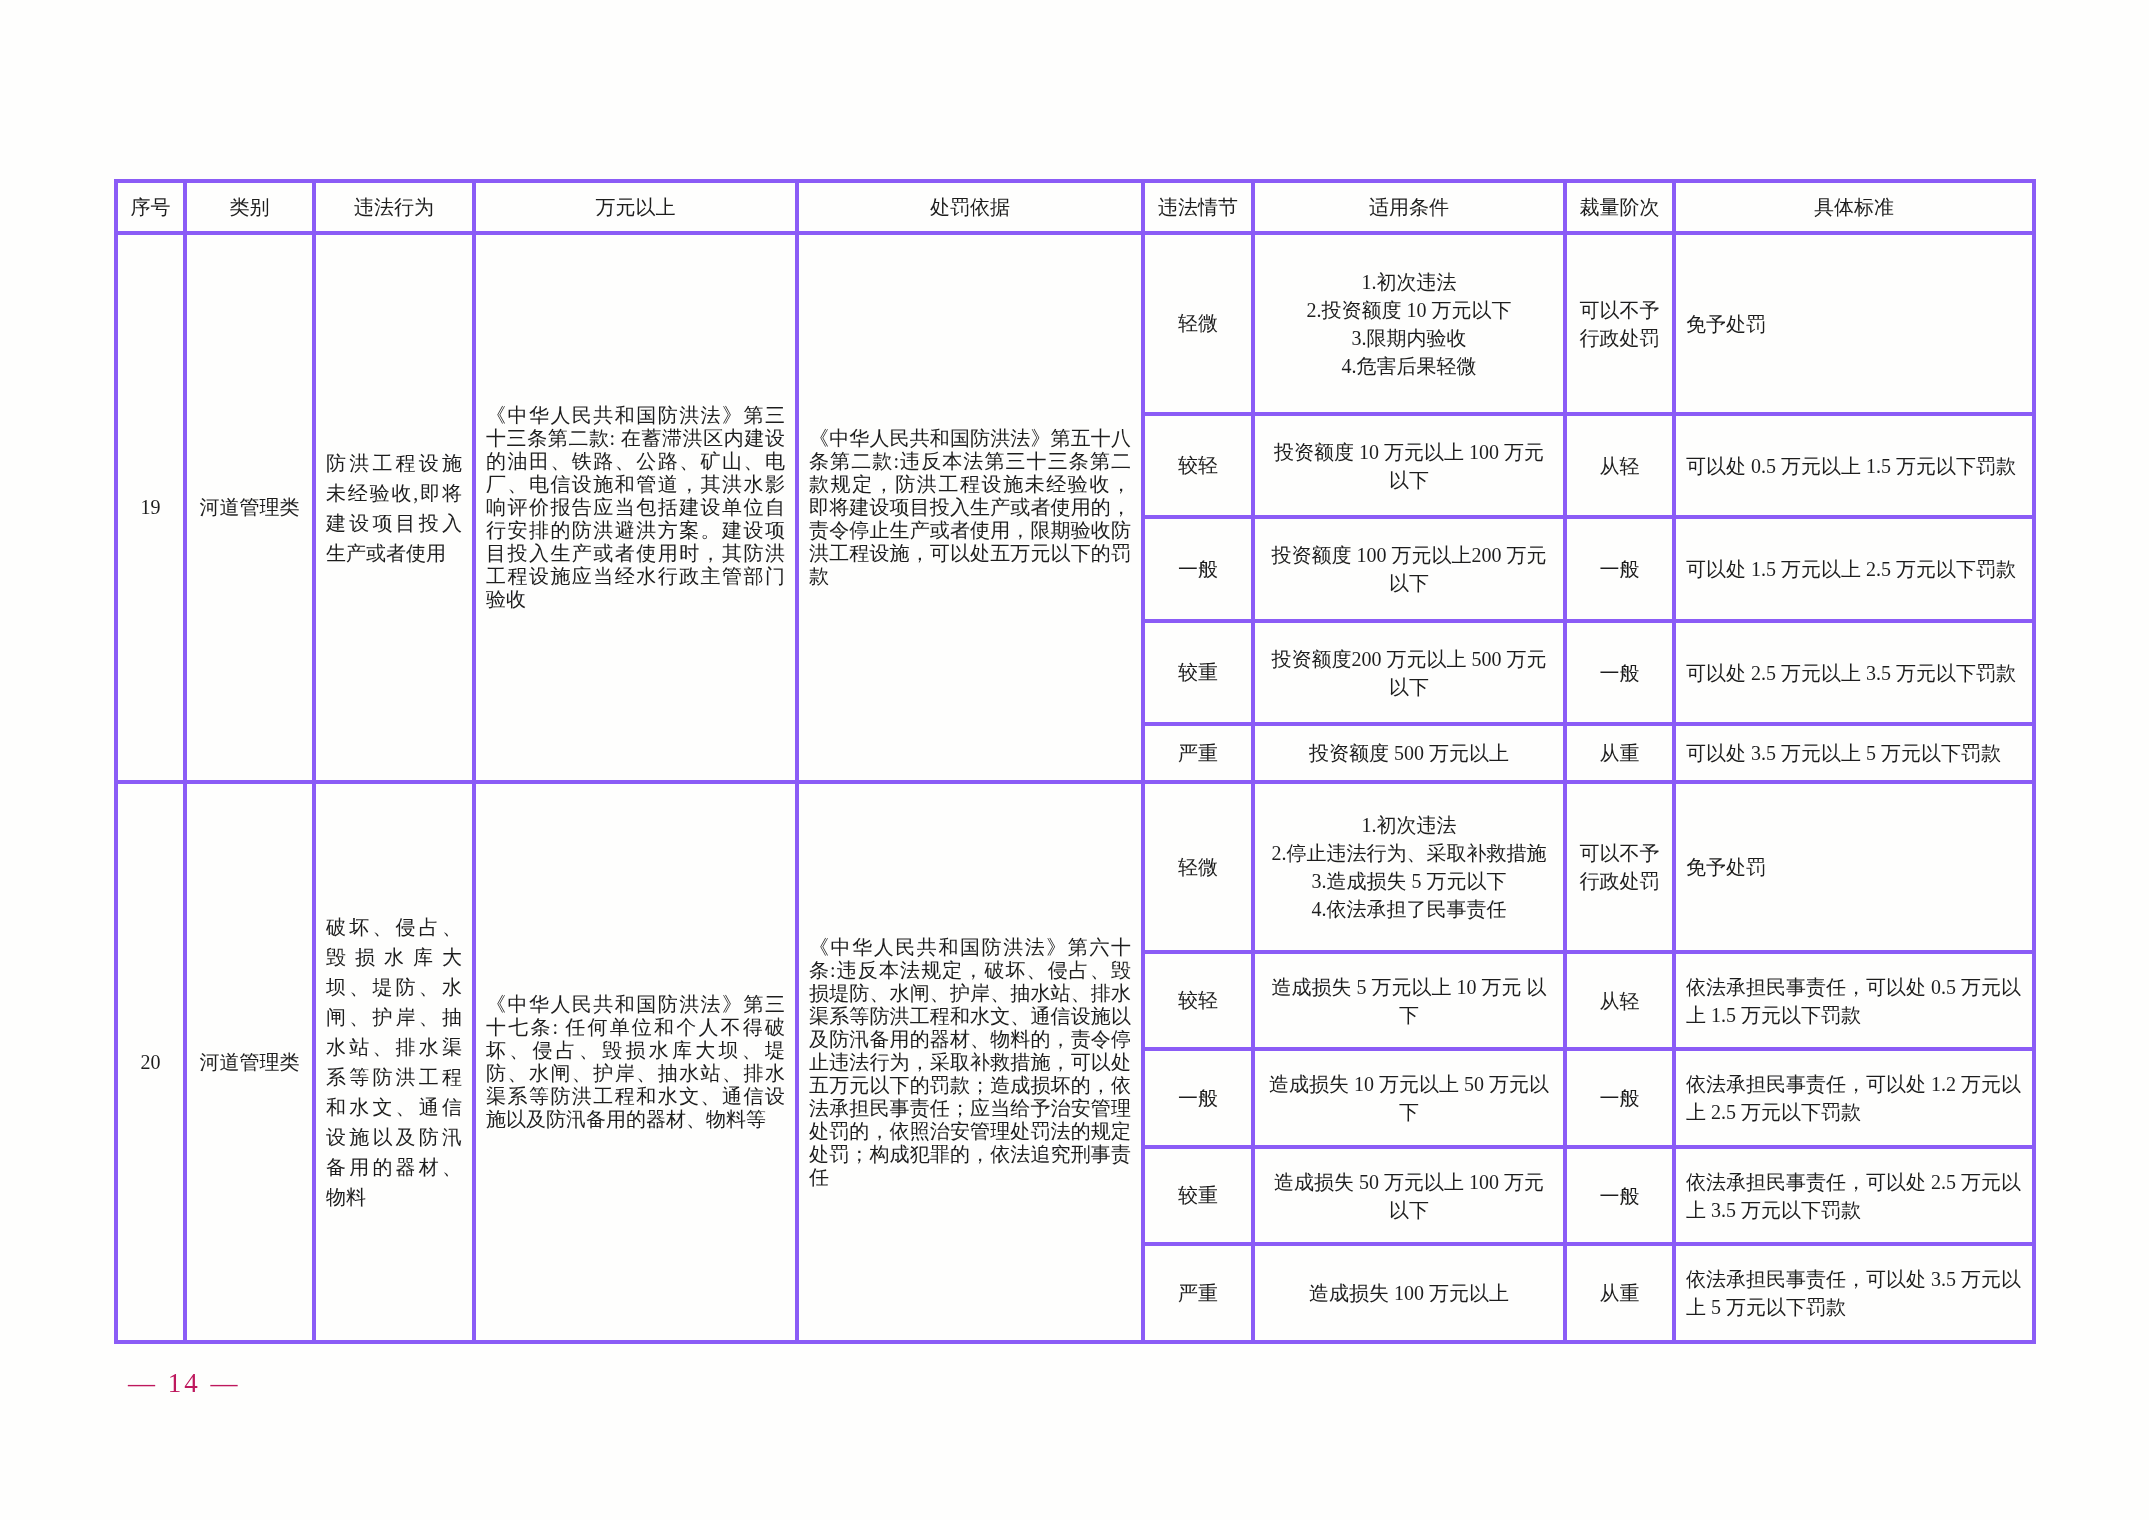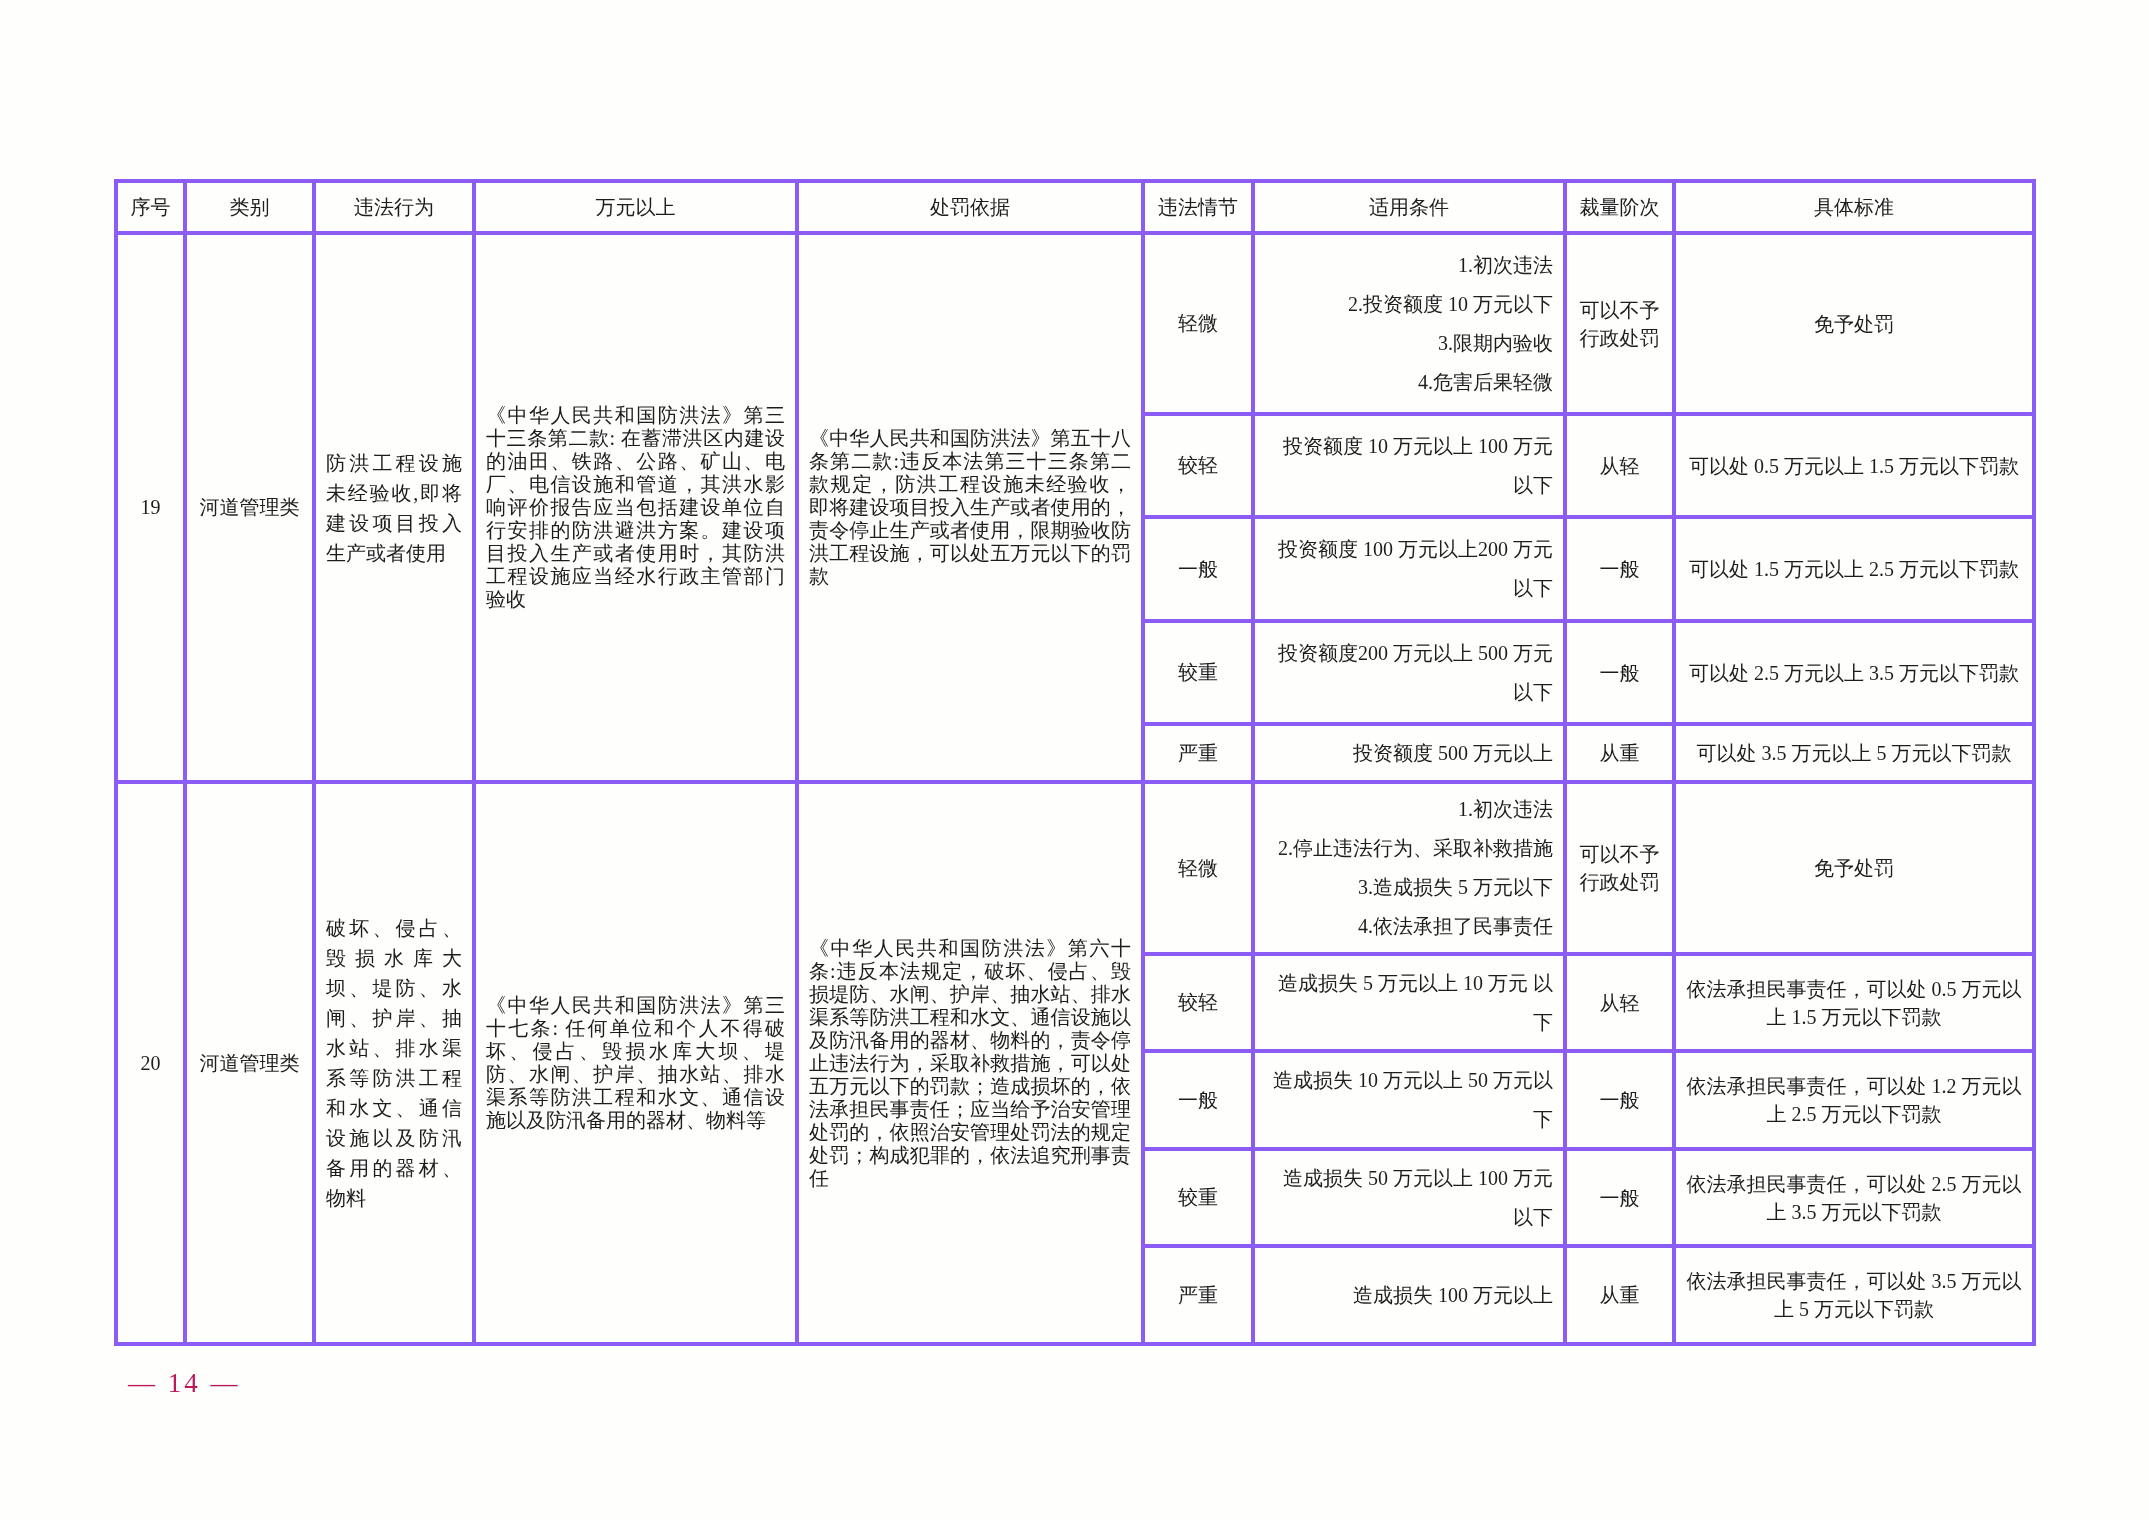--- a/index.html
+++ b/index.html
@@ -30,24 +30,24 @@
   .c   { text-align: center; }
   .num { font-size: 21px; }
   .beh {
     font-size: 19px; line-height: 30px;
     text-align: justify; padding: 8px; margin-left: 44px;
   }
   .para {
     font-size: 19px; line-height: 23px;
     text-align: justify; padding: 8px 10px; margin-left: 40px;
   }
-  .cond { line-height: 39px; text-align: right; }
+  .cond { line-height: 28px; text-align: center; }
   .pre  { white-space: pre-line; }
   .lvl  { line-height: 28px; }
-  .std  { line-height: 28px; padding-right: 28px; text-align: center; }
+  .std  { line-height: 28px; padding-right: 28px; text-align: left; }
   .pagenum {
     position: absolute;
     left: 128px; top: 1368px;
     font-size: 27px;
     letter-spacing: 3px;
     color: #be185d;
   }
 </style>
 </head>
 <body>

